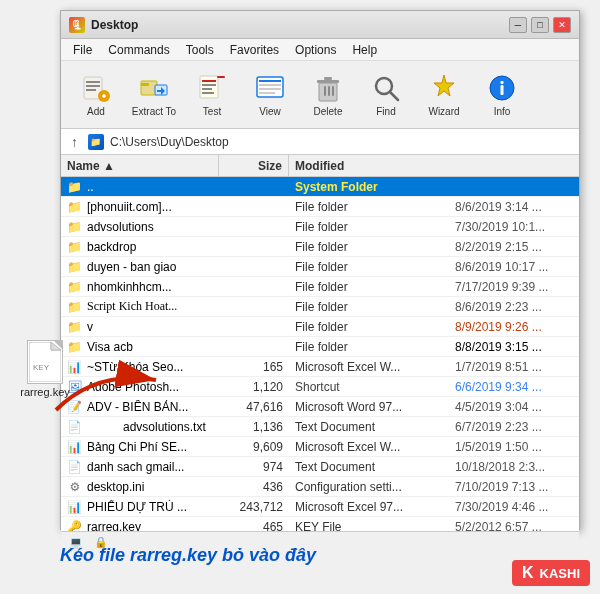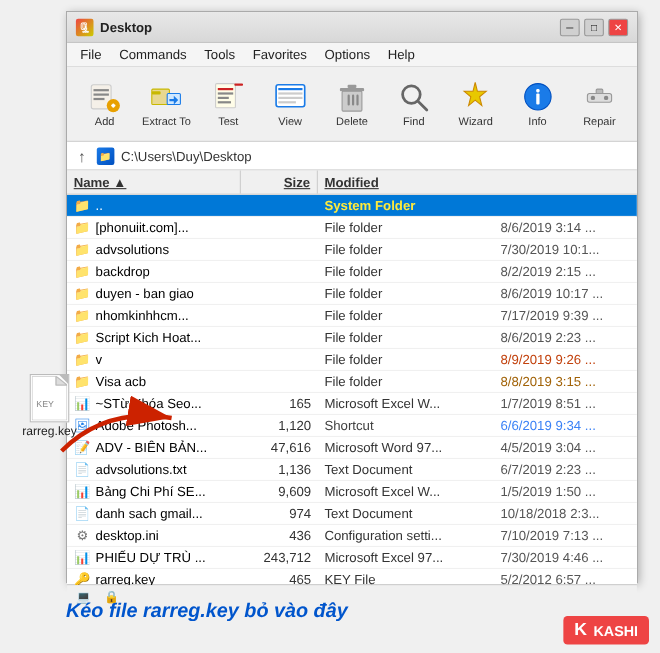--- a/index.html
+++ b/index.html
@@ -184,21 +184,20 @@
     .col-header {
       padding: 0 6px;
       font-size: 12px;
       font-weight: 600;
       color: #333;
       border-right: 1px solid #ccc;
       cursor: pointer;
       height: 100%;
       display: flex;
       align-items: center;
-      text-decoration: underline;
     }
     .col-header:last-child { border-right: none; }
 
     
     .file-row {
       display: grid;
       grid-template-columns: 1fr 70px 160px 130px;
       height: 20px;
       align-items: center;
       border-bottom: 1px solid #f0f0f0;
@@ -437,31 +436,20 @@
     <div class="tool-btn">
       <div class="tool-icon icon-info">
         <svg width="30" height="30" viewBox="0 0 30 30">
           <circle cx="15" cy="15" r="12" fill="#1a7be8" stroke="#0050c0" stroke-width="1"></circle>
           <rect x="13.5" y="12" width="3" height="10" rx="1" fill="white"></rect>
           <rect x="13.5" y="8" width="3" height="3" rx="1" fill="white"></rect>
         </svg>
       </div>
       <span class="tool-label">Info</span>
     </div>
-    <div class="tool-btn">
-      <div class="tool-icon icon-repair">
-        <svg width="30" height="30" viewBox="0 0 30 30">
-          <rect x="4" y="12" width="22" height="8" rx="2" fill="#ddd" stroke="#999" stroke-width="1"></rect>
-          <rect x="12" y="8" width="6" height="4" rx="1" fill="#bbb" stroke="#999" stroke-width="1"></rect>
-          <circle cx="9" cy="16" r="2" fill="#888"></circle>
-          <circle cx="21" cy="16" r="2" fill="#888"></circle>
-        </svg>
-      </div>
-      <span class="tool-label">Repair</span>
-    </div>
   </div>
 
   <div class="address-bar">
     <span class="addr-back">↑</span>
     <div class="addr-icon">📁</div>
     <span class="addr-path">C:\Users\Duy\Desktop</span>
   </div>
 
   <div class="col-headers">
     <div class="col-header">Name ▲</div>
@@ -520,21 +508,21 @@
       <span class="f-icon folder-icon">📁</span>
       <span style="overflow:hidden;text-overflow:ellipsis;white-space:nowrap;">nhomkinhhcm...</span>
     </div>
     <div class="file-cell right" style="color:#333"></div>
     <div class="file-cell" style="color:#333;font-weight:">File folder</div>
     <div class="file-cell" style="color:#555">7/17/2019 9:39 ...</div>
   </div>
       <div class="file-row">
     <div class="file-cell">
       <span class="f-icon folder-icon">📁</span>
-      <span style="overflow:hidden;text-overflow:ellipsis;white-space:nowrap;">Script Kich Hoat...</span>
+      <span style="overflow:hidden;text-overflow:ellipsis;white-space:nowrap;font-family:Liberation Serif, serif;">Script Kich Hoat...</span>
     </div>
     <div class="file-cell right" style="color:#333"></div>
     <div class="file-cell" style="color:#333;font-weight:">File folder</div>
     <div class="file-cell" style="color:#555">8/6/2019 2:23 ...</div>
   </div>
       <div class="file-row">
     <div class="file-cell">
       <span class="f-icon folder-icon">📁</span>
       <span style="overflow:hidden;text-overflow:ellipsis;white-space:nowrap;">v</span>
     </div>
@@ -542,21 +530,21 @@
     <div class="file-cell" style="color:#333;font-weight:">File folder</div>
     <div class="file-cell" style="color:#c2410c">8/9/2019 9:26 ...</div>
   </div>
       <div class="file-row">
     <div class="file-cell">
       <span class="f-icon folder-icon">📁</span>
       <span style="overflow:hidden;text-overflow:ellipsis;white-space:nowrap;">Visa acb</span>
     </div>
     <div class="file-cell right" style="color:#333"></div>
     <div class="file-cell" style="color:#333;font-weight:">File folder</div>
-    <div class="file-cell" style="color:#a16207">8/8/2019 3:15 ...</div>
+    <div class="file-cell" style="color:#000000">8/8/2019 3:15 ...</div>
   </div>
       <div class="file-row">
     <div class="file-cell">
       <span class="f-icon excel-icon">📊</span>
       <span style="overflow:hidden;text-overflow:ellipsis;white-space:nowrap;">~STừ Khóa Seo...</span>
     </div>
     <div class="file-cell right" style="color:#333">165</div>
     <div class="file-cell" style="color:#333;font-weight:">Microsoft Excel W...</div>
     <div class="file-cell" style="color:#555">1/7/2019 8:51 ...</div>
   </div>
@@ -574,21 +562,21 @@
       <span class="f-icon word-icon">📝</span>
       <span style="overflow:hidden;text-overflow:ellipsis;white-space:nowrap;">ADV - BIÊN BẢN...</span>
     </div>
     <div class="file-cell right" style="color:#333">47,616</div>
     <div class="file-cell" style="color:#333;font-weight:">Microsoft Word 97...</div>
     <div class="file-cell" style="color:#555">4/5/2019 3:04 ...</div>
   </div>
       <div class="file-row">
     <div class="file-cell">
       <span class="f-icon txt-icon">📄</span>
-      <span style="overflow:hidden;text-overflow:ellipsis;white-space:nowrap;">advsolutions.txt</span>
+      <span style="overflow:hidden;text-overflow:ellipsis;white-space:nowrap;margin-left:36px;">advsolutions.txt</span>
     </div>
     <div class="file-cell right" style="color:#333">1,136</div>
     <div class="file-cell" style="color:#333;font-weight:">Text Document</div>
     <div class="file-cell" style="color:#555">6/7/2019 2:23 ...</div>
   </div>
       <div class="file-row">
     <div class="file-cell">
       <span class="f-icon excel-icon">📊</span>
       <span style="overflow:hidden;text-overflow:ellipsis;white-space:nowrap;">Bảng Chi Phí SE...</span>
     </div>

